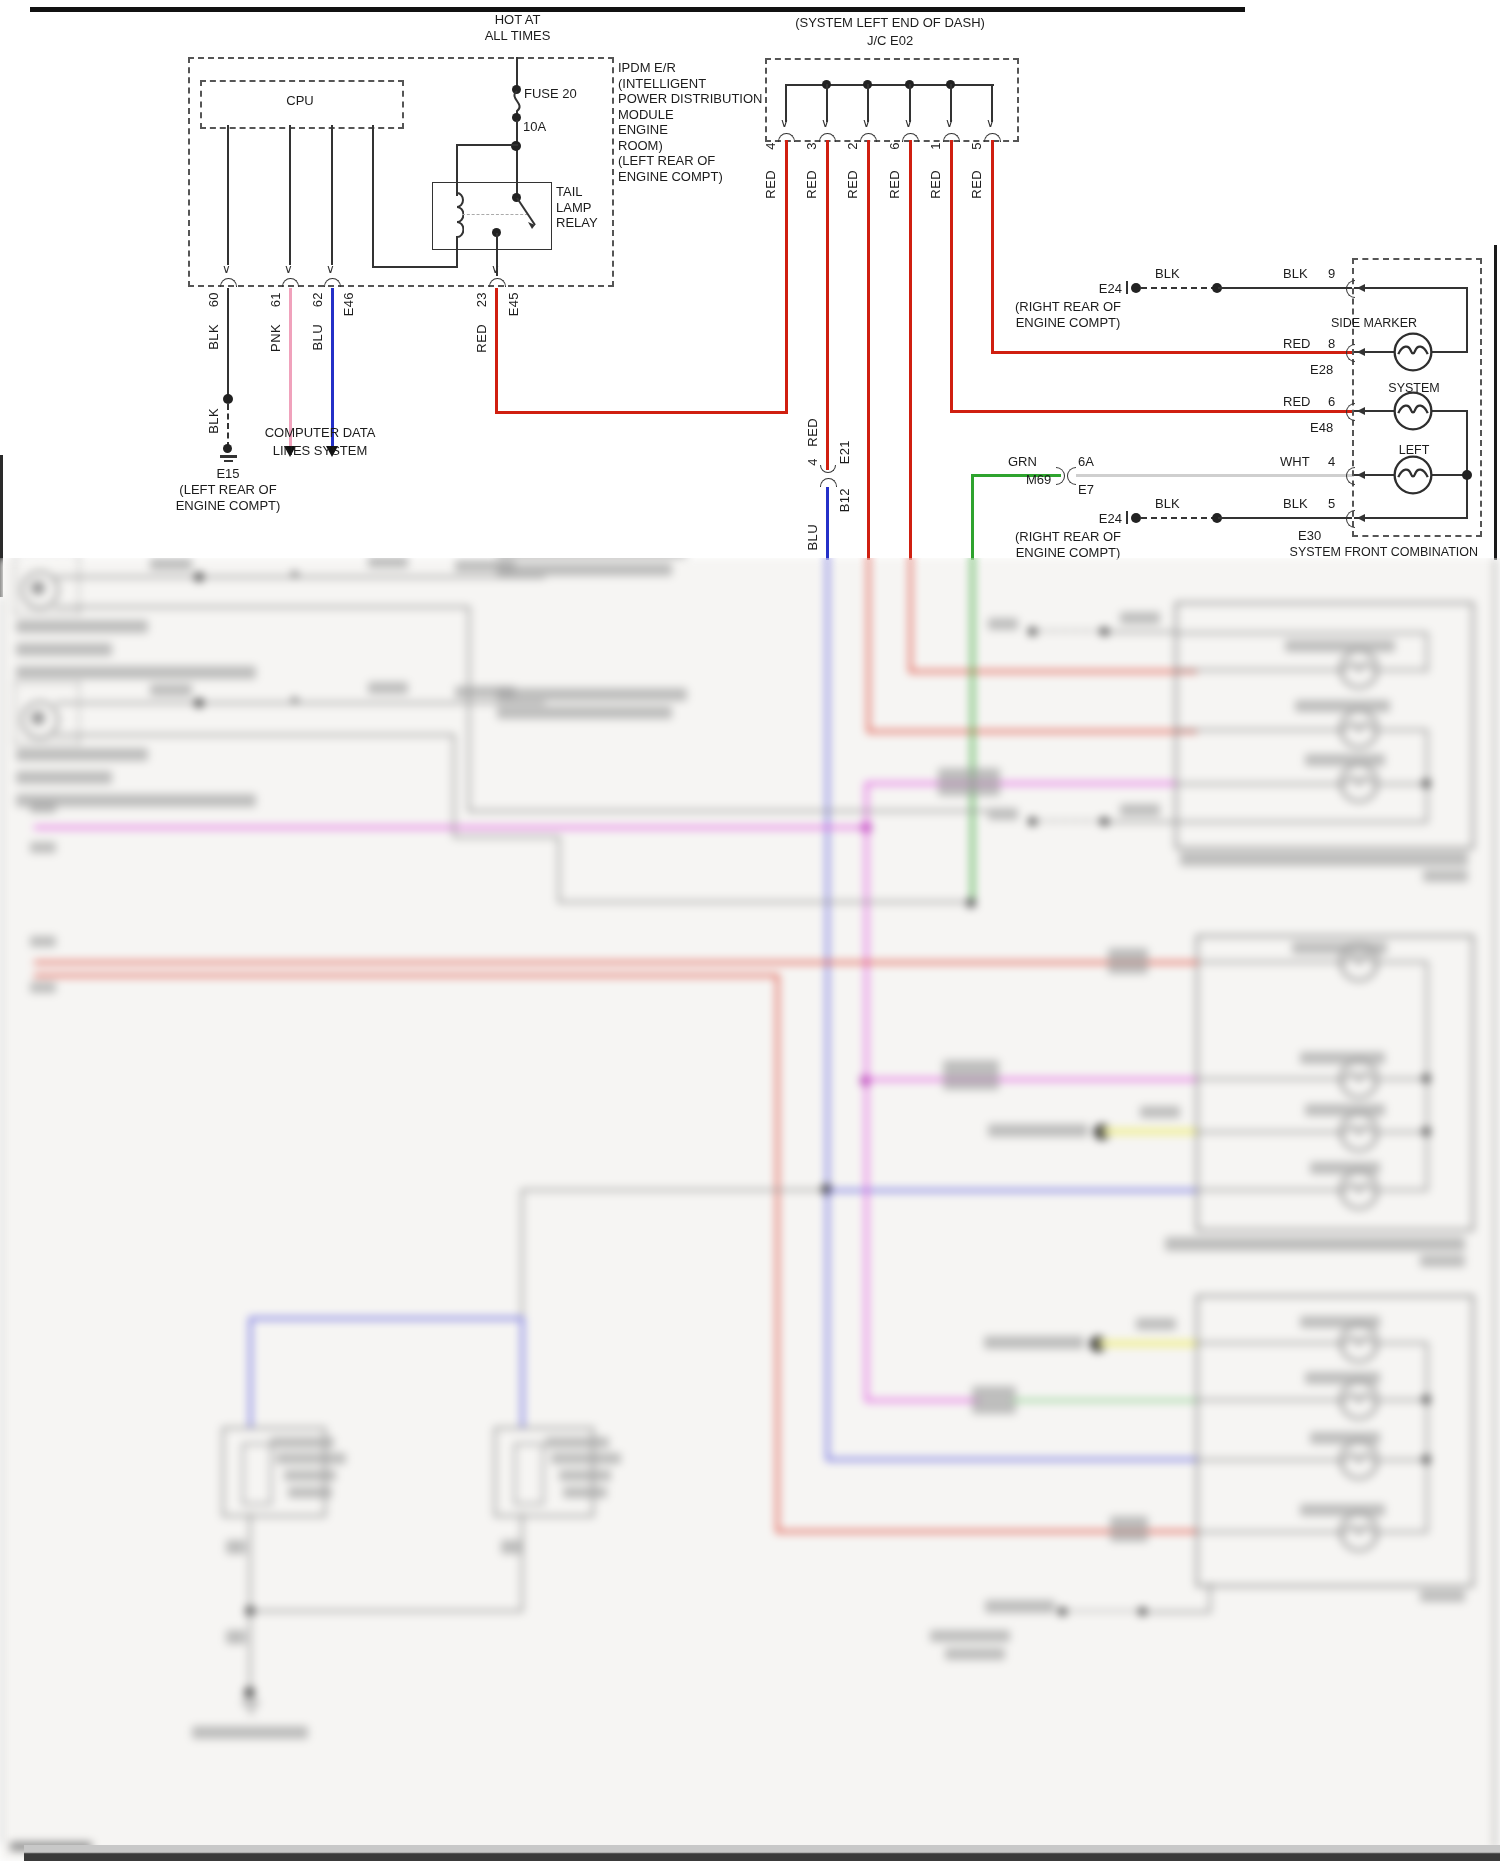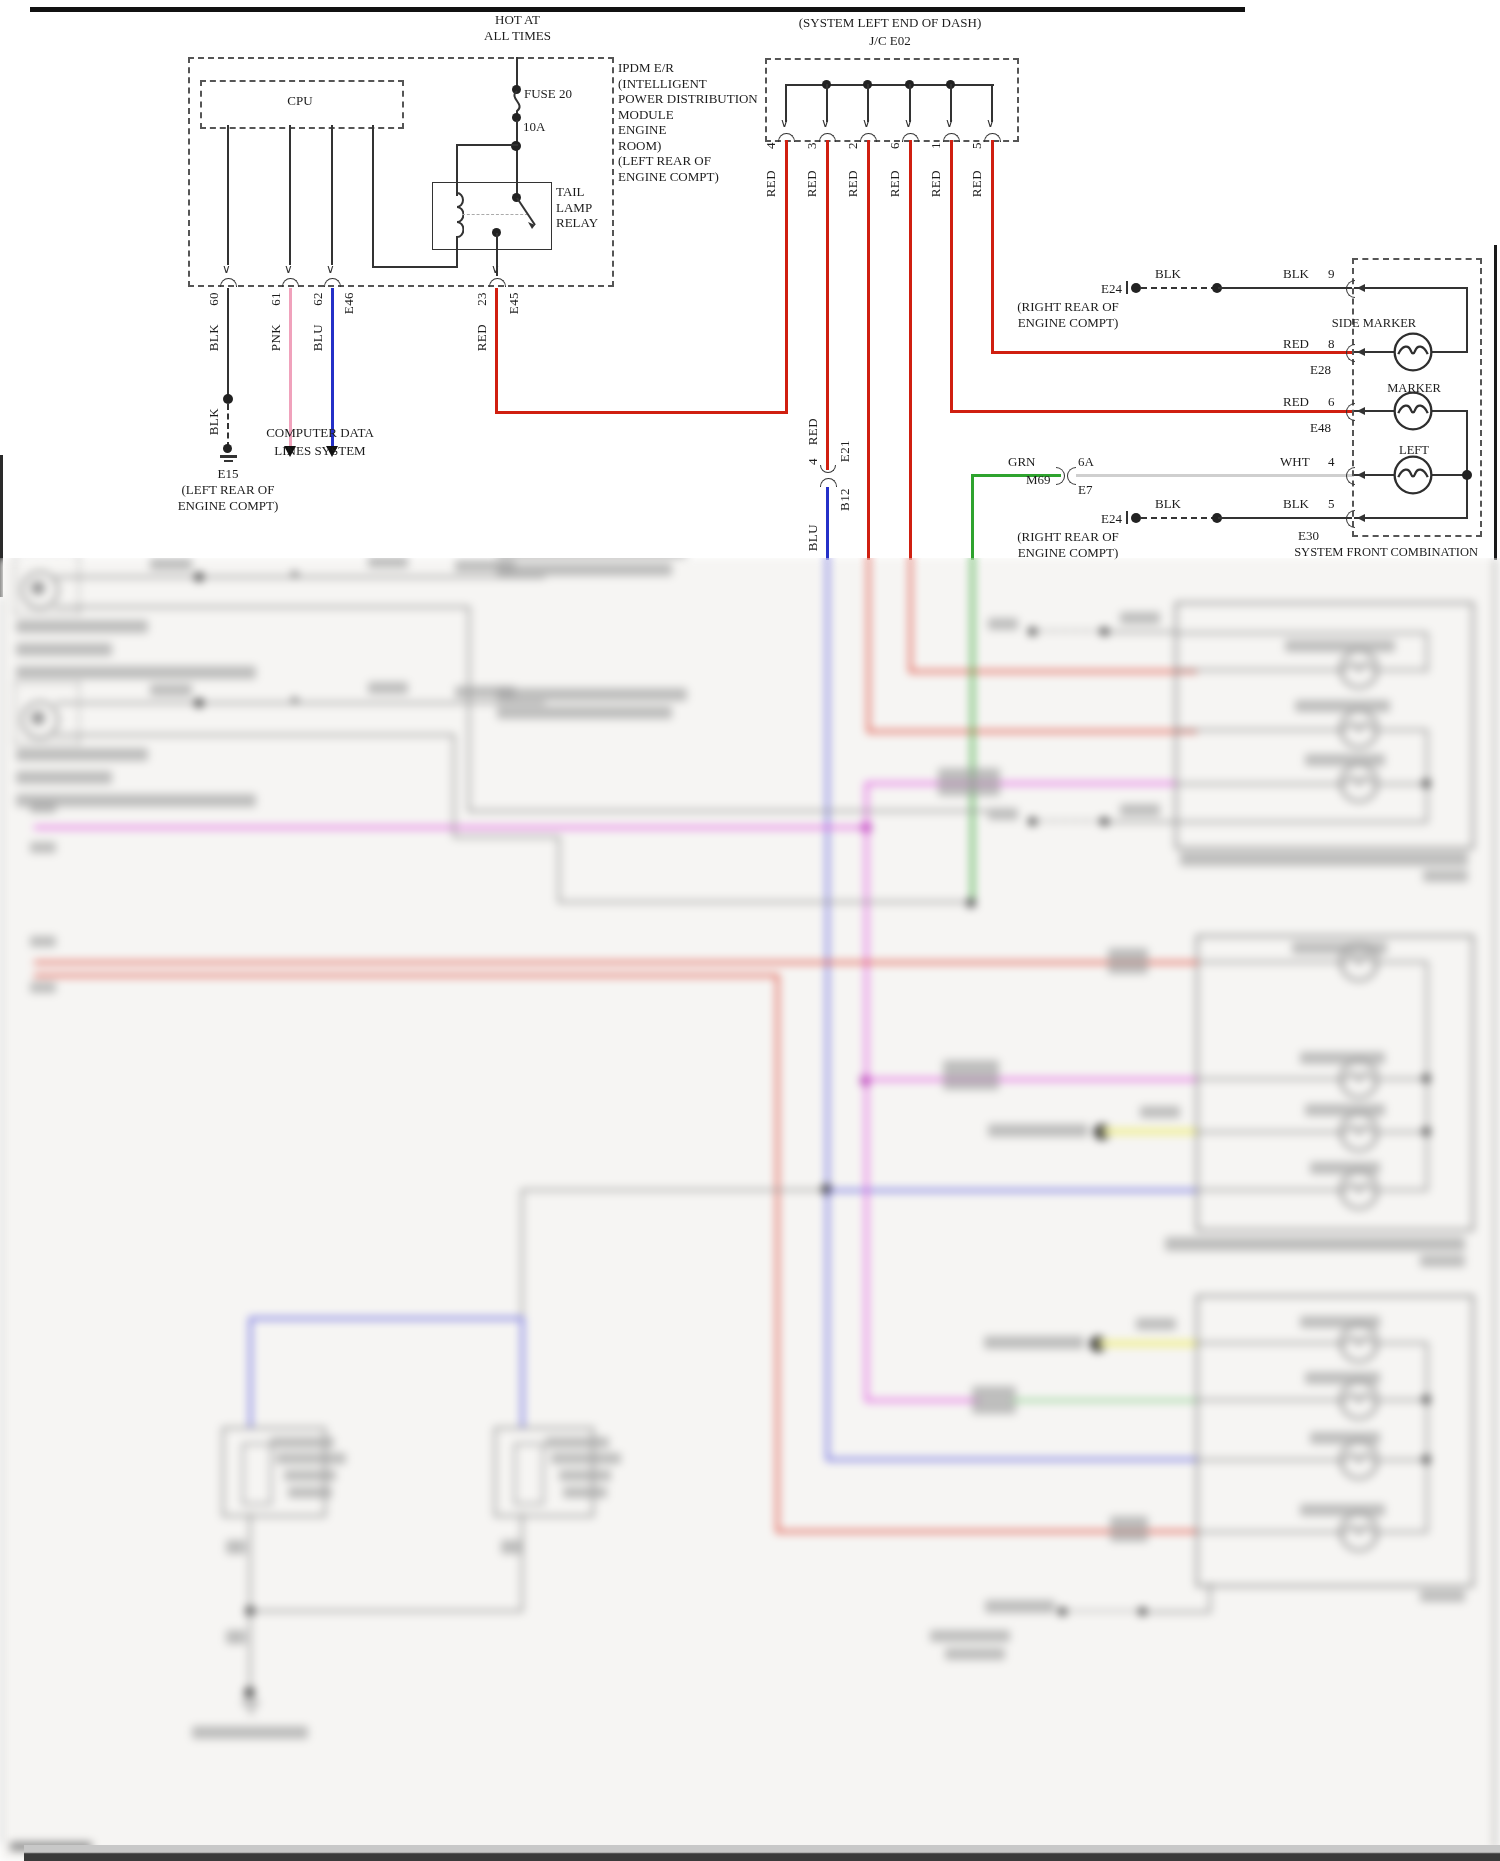--- a/index.html
+++ b/index.html
@@ -1,17 +1,17 @@
 <!DOCTYPE html>
 <html><head>
 <meta charset="utf-8">
 <style>
   html,body{margin:0;padding:0;background:#fff;}
   #page{position:relative;width:1500px;height:1861px;background:#ffffff;overflow:hidden;
-        font-family:Liberation Serif, serif;color:#1c1c1c;}
+        font-family:Liberation Sans, sans-serif;color:#1c1c1c;}
   .h{position:absolute;height:2px;background:#333;}
   .v{position:absolute;width:2px;background:#333;}
   .lbl{position:absolute;font-size:13px;line-height:15.5px;white-space:pre-line;}
   .ctr{text-align:center;}
   .rt{text-align:right;}
   .vt{position:absolute;writing-mode:vertical-rl;transform:rotate(180deg);font-size:13px;letter-spacing:.4px;}
   .dot{position:absolute;background:#222;border-radius:50%;}
   .dash-box{position:absolute;border:2px dashed #555;}
   .solid-box{position:absolute;border:1.6px solid #333;}
   .cup{position:absolute;width:15px;height:8px;border:1.6px solid #333;border-bottom:none;border-radius:15px 15px 0 0;background:transparent;}
@@ -242,21 +242,21 @@
   <div class="dash-box" style="left:1352px;top:258px;width:126px;height:275px;"></div>
   <div class="h" style="left:1354px;top:287px;width:114px;"></div>
   <div class="v" style="left:1466px;top:287px;height:66px;"></div>
   <div class="lbl ctr" style="left:1316px;top:316px;width:116px;font-size:12.5px;">SIDE MARKER</div>
   <div class="h" style="left:1354px;top:351px;width:40px;"></div>
   <div class="h" style="left:1432px;top:351px;width:36px;"></div>
   <div class="bulb" style="left:1392px;top:331px;"><svg viewBox="0 0 40 40">
         <circle cx="20" cy="20" r="17.5"></circle>
         <path d="M6 22 C10 13 16 13 18 19 C19 22 21 22 22 19 C24 13 30 13 34 22"></path>
       </svg></div>
-  <div class="lbl ctr" style="left:1366px;top:381px;width:96px;font-size:12.5px;">MARKER</div>
+  <div class="lbl ctr" style="left:1366px;top:381px;width:96px;font-size:12.5px;">SYSTEM</div>
   <div class="h" style="left:1354px;top:410px;width:40px;"></div>
   <div class="h" style="left:1432px;top:410px;width:36px;"></div>
   <div class="bulb" style="left:1392px;top:390px;"><svg viewBox="0 0 40 40">
         <circle cx="20" cy="20" r="17.5"></circle>
         <path d="M6 22 C10 13 16 13 18 19 C19 22 21 22 22 19 C24 13 30 13 34 22"></path>
       </svg></div>
   <div class="v" style="left:1466px;top:410px;height:108px;"></div>
   <div class="lbl ctr" style="left:1376px;top:443px;width:76px;font-size:12.5px;">LEFT</div>
   <div class="h" style="left:1354px;top:474px;width:40px;"></div>
   <div class="h" style="left:1432px;top:474px;width:36px;"></div>

